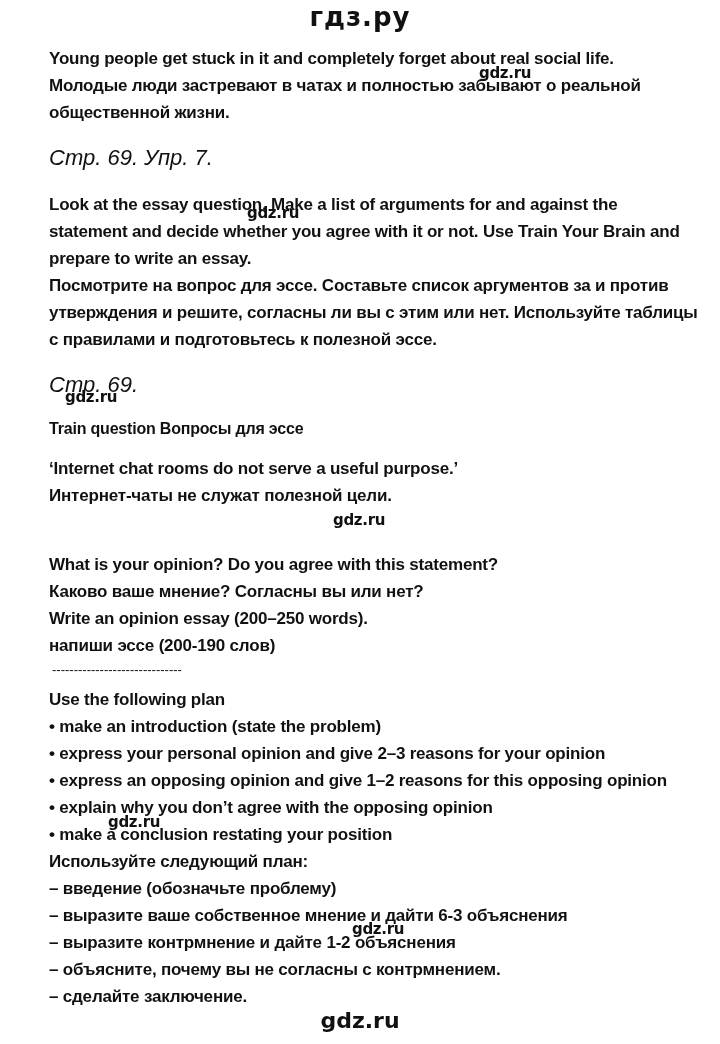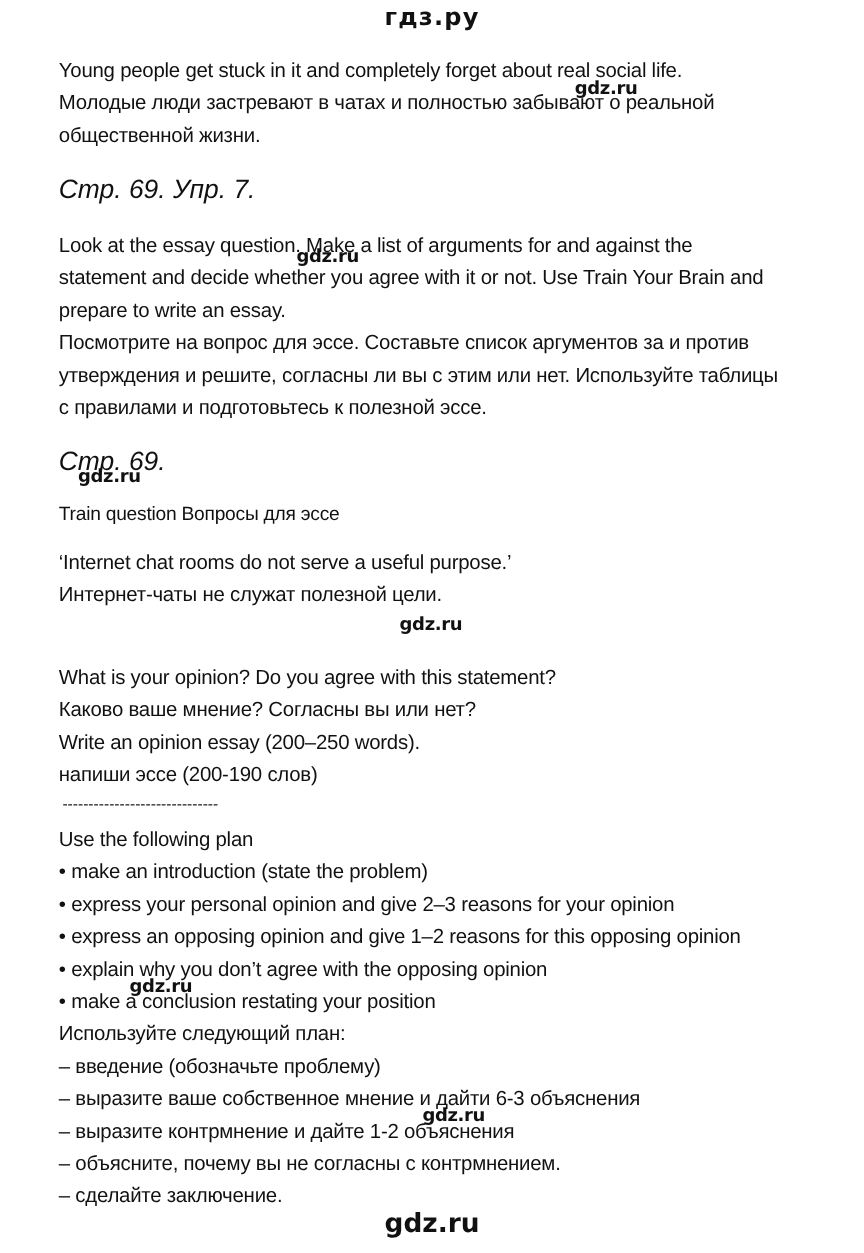--- a/index.html
+++ b/index.html
@@ -2,25 +2,25 @@
 <html><head>
   <meta charset="utf-8">
   <style>
     html, body { margin: 0; padding: 0; background: #ffffff; }
     body {
       width: 720px; height: 1044px; position: relative; overflow: hidden;
       font-family: "Liberation Sans", sans-serif; color: #111111;
     }
     .header {
       position: absolute; top: 2px; left: 0; width: 720px; text-align: center;
-      font-family: "DejaVu Sans", sans-serif; font-weight: bold; font-size: 20px; letter-spacing: 1px;
+      font-family: "DejaVu Sans", sans-serif; font-weight: bold; font-size: 26px; letter-spacing: 1px;
     }
     .line {
       position: absolute; left: 49px; font-size: 17px; line-height: 22px; white-space: nowrap;
-      letter-spacing: -0.2px; transform-origin: left top;
+      letter-spacing: -0.2px; transform-origin: left top; font-weight: bold;
     }
     .heading {
       position: absolute; left: 49px; font-size: 22px; font-weight: normal; font-style: italic; white-space: nowrap;
     }
     .wm {
       position: absolute; font-family: "DejaVu Sans", sans-serif; font-weight: bold; font-size: 15px;
       color: #111; white-space: nowrap; letter-spacing: -0.3px;
     }
     .footer-wm {
       position: absolute; top: 1008px; left: 0; width: 720px; text-align: center;

